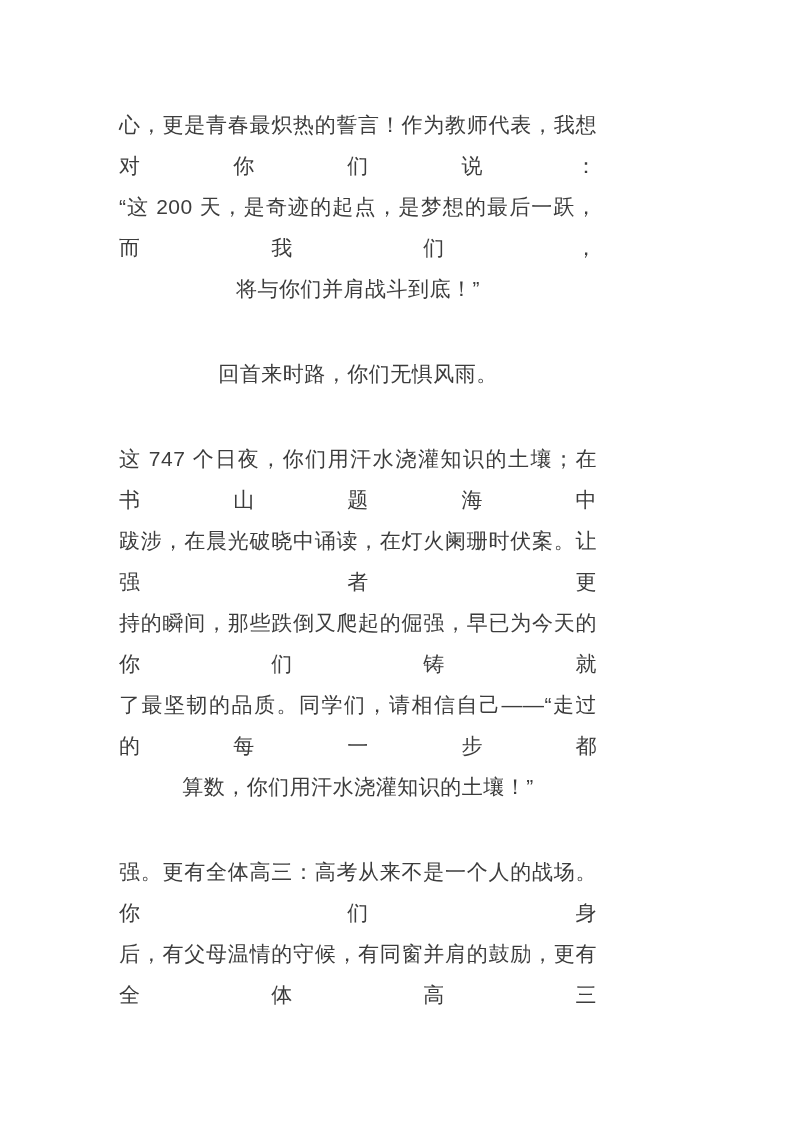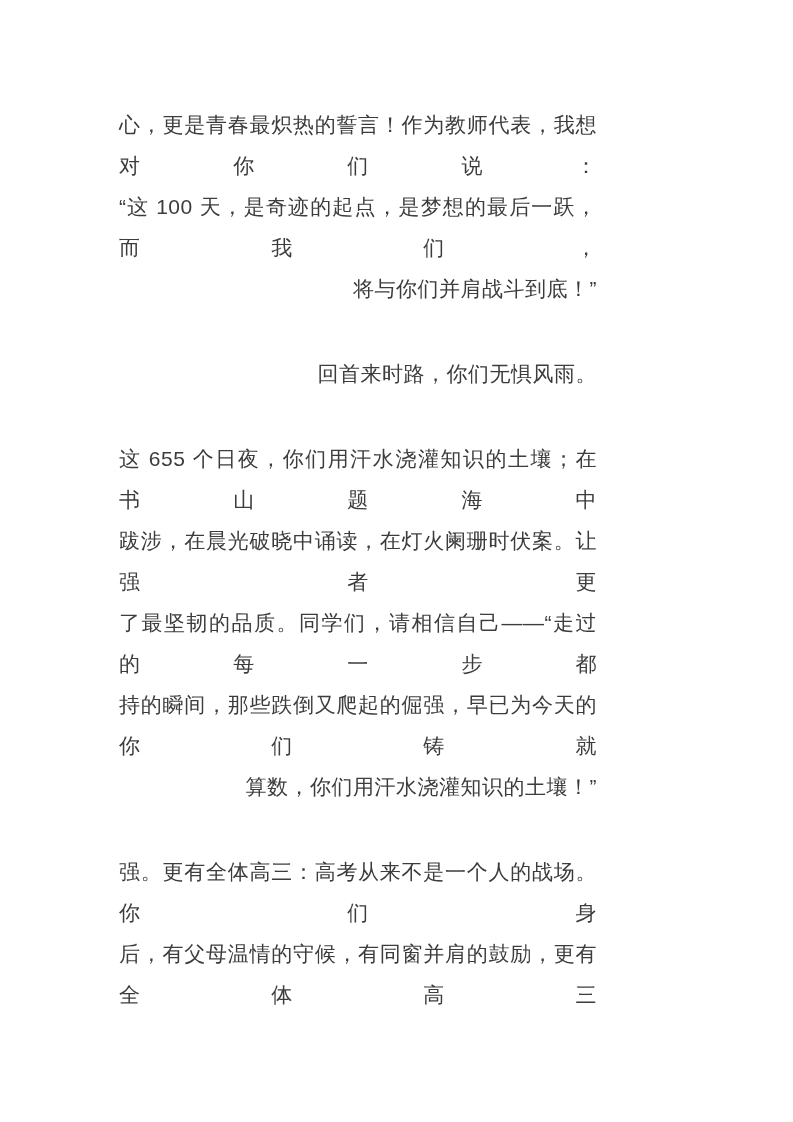--- a/index.html
+++ b/index.html
@@ -22,49 +22,49 @@
   }
   .para {
     margin: 0 0 44px 0;
   }
   .line {
     font-size: 21px;
     line-height: 41px;
     color: #3c3c3c;
     letter-spacing: 0.5px;
     white-space: nowrap;
-    text-align: right;
+    text-align: center;
   }
   
   .line.fill {
     white-space: normal;
     text-align: justify;
     text-align-last: justify;
   }
 </style>
 </head>
 <body>
 
 <div class="page">
 
   <div class="para">
     <div class="line fill">心，更是青春最炽热的誓言！作为教师代表，我想对你们说：</div>
-    <div class="line fill">“这 100 天，是奇迹的起点，是梦想的最后一跃，而我们，</div>
+    <div class="line fill">“这 200 天，是奇迹的起点，是梦想的最后一跃，而我们，</div>
     <div class="line">将与你们并肩战斗到底！”</div>
   </div>
 
   <div class="para">
     <div class="line">回首来时路，你们无惧风雨。</div>
   </div>
 
   <div class="para">
-    <div class="line fill">这 655 个日夜，你们用汗水浇灌知识的土壤；在书山题海中</div>
+    <div class="line fill">这 747 个日夜，你们用汗水浇灌知识的土壤；在书山题海中</div>
     <div class="line fill">跋涉，在晨光破晓中诵读，在灯火阑珊时伏案。让强者更</div>
+    <div class="line fill">持的瞬间，那些跌倒又爬起的倔强，早已为今天的你们铸就</div>
     <div class="line fill">了最坚韧的品质。同学们，请相信自己——“走过的每一步都</div>
-    <div class="line fill">持的瞬间，那些跌倒又爬起的倔强，早已为今天的你们铸就</div>
     <div class="line">算数，你们用汗水浇灌知识的土壤！”</div>
   </div>
 
 
   <div class="para">
     <div class="line fill">强。更有全体高三：高考从来不是一个人的战场。你们身</div>
     <div class="line fill">后，有父母温情的守候，有同窗并肩的鼓励，更有全体高三</div>
 
   </div>
 

